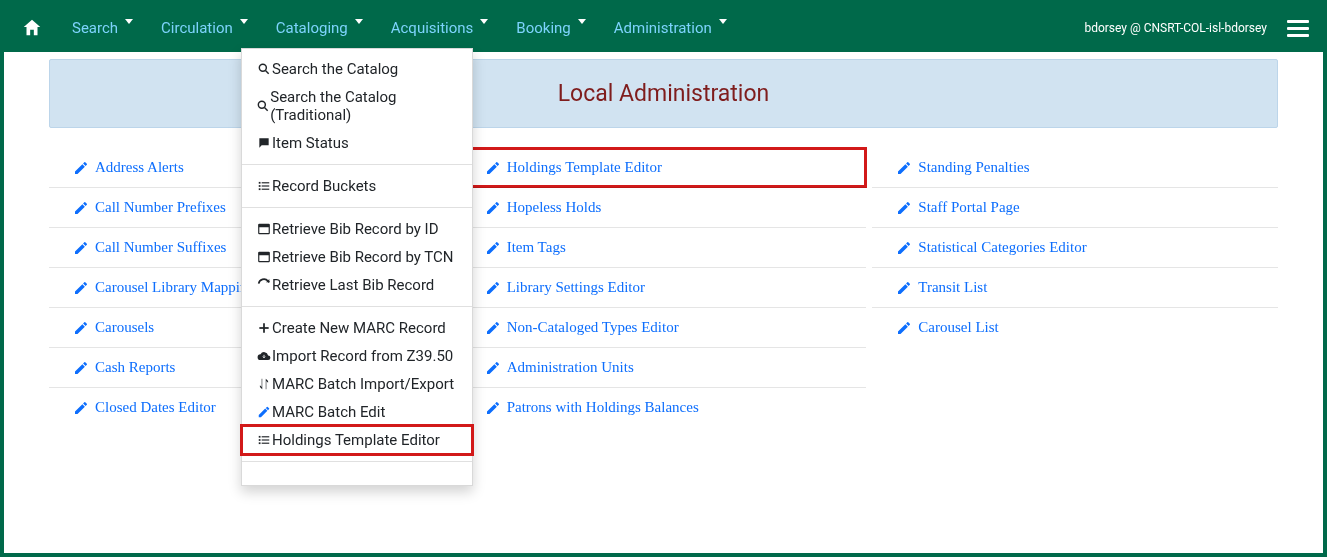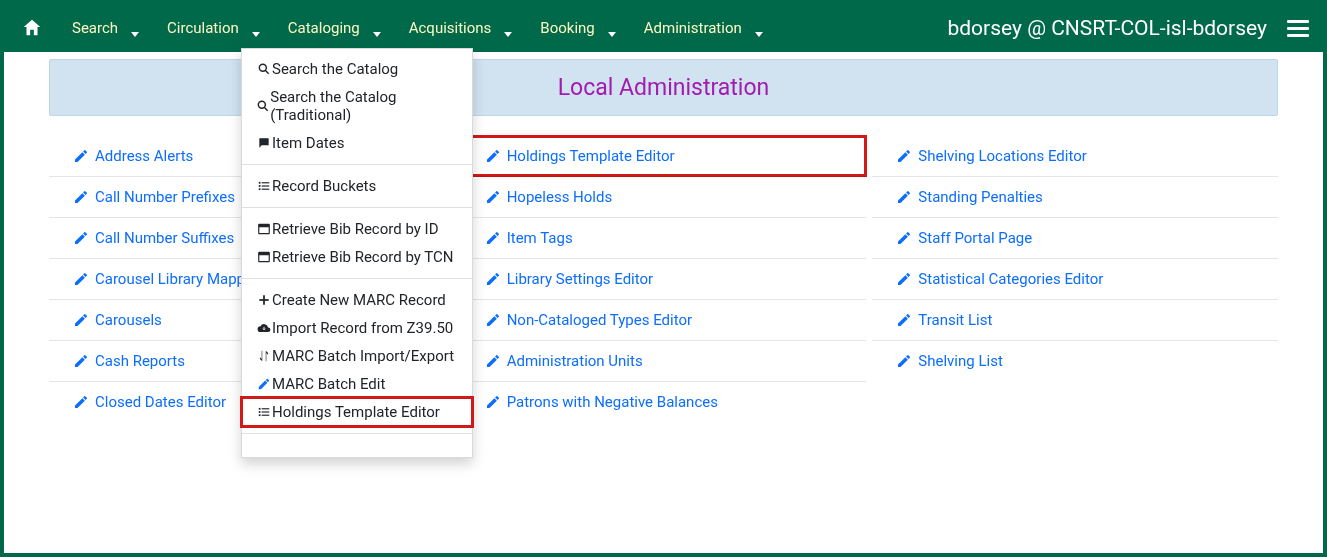--- a/index.html
+++ b/index.html
@@ -28,62 +28,62 @@
     font-size: 15px;
   }
   .nav-left { display: flex; align-items: center; gap: 4px; }
   .nav-home {
     width: 28px; height: 28px;
     display: inline-flex; align-items: center; justify-content: center;
     color: #fff;
     margin-right: 10px;
   }
   .nav-item {
-    display: inline-flex; align-items: flex-end;
+    display: inline-flex; align-items: flex-start;
     padding: 6px 12px;
     cursor: pointer;
-    color: #fef9c3;
+    color: #7dd3fc;
     position: relative;
-    gap: 6px;
   }
   .nav-item .caret {
     width: 0; height: 0;
     border-left: 4px solid transparent;
     border-right: 4px solid transparent;
     border-top: 5px solid #fff;
     margin-left: 7px;
   }
   .nav-spacer { flex: 1; }
-  .nav-user { padding: 0 10px; font-size: 21px; }
+  .nav-user { padding: 0 10px; font-size: 12px; }
   .nav-burger {
     display: inline-flex; flex-direction: column; justify-content: center;
     gap: 4px; width: 22px; height: 22px; margin-left: 10px;
   }
   .nav-burger span { width: 100%; height: 3px; background: #fff; border-radius: 1px; }
 
   
   .content {
     padding: 7px 45px 0 45px;
     position: relative;
   }
   .page-header {
     background: #d1e3f1;
     border: 1px solid #bcd5ea;
-    color: #a21caf;
+    color: #7f1d1d;
     text-align: center;
     font-size: 23px;
     font-weight: 400;
-    padding: 14px 0;
+    padding: 20px 0;
     border-radius: 2px;
   }
   .admin-grid {
     display: grid;
     grid-template-columns: 1fr 1fr 1fr;
     margin-top: 20px;
     column-gap: 6px;
+    font-family: Liberation Serif, serif;
   }
   .admin-col { display: flex; flex-direction: column; }
   .admin-link {
     display: flex;
     align-items: center;
     gap: 6px;
     color: #0d6efd;
     border-top: 1px solid rgba(0,0,0,0.1);
     padding: 11px 6px 11px 24px;
     font-size: 15px;
@@ -200,21 +200,21 @@
           </svg>
         </span>
         <span>Search the Catalog (Traditional)</span>
       </div>
       <div class="dropdown-item">
         <span class="icon-wrap">
           <svg width="14" height="14" viewBox="0 0 24 24" fill="currentColor">
             <path d="M4 4h16v12H8l-4 4z"></path>
           </svg>
         </span>
-        <span>Item Dates</span>
+        <span>Item Status</span>
       </div>
       <div class="dropdown-divider"></div>
       <div class="dropdown-item">
         <span class="icon-wrap">
           <svg width="14" height="14" viewBox="0 0 24 24" fill="currentColor">
             <rect x="3" y="5" width="3" height="3"></rect>
             <rect x="8" y="5.5" width="13" height="2"></rect>
             <rect x="3" y="10.5" width="3" height="3"></rect>
             <rect x="8" y="11" width="13" height="2"></rect>
             <rect x="3" y="16" width="3" height="3"></rect>
@@ -235,20 +235,29 @@
       </div>
       <div class="dropdown-item">
         <span class="icon-wrap">
           <svg width="14" height="14" viewBox="0 0 24 24" fill="currentColor">
             <rect x="3" y="4" width="18" height="16" rx="1" fill="none" stroke="currentColor" stroke-width="2"></rect>
             <rect x="3" y="4" width="18" height="5"></rect>
           </svg>
         </span>
         <span>Retrieve Bib Record by TCN</span>
       </div>
+      <div class="dropdown-item">
+        <span class="icon-wrap">
+          <svg width="16" height="16" viewBox="0 0 24 24" fill="none" stroke="currentColor" stroke-width="2.5">
+            <path d="M4 10a8 8 0 0 1 14-4l2 2"></path>
+            <polyline points="20 3 20 8 15 8" fill="currentColor" stroke="none"></polyline>
+          </svg>
+        </span>
+        <span>Retrieve Last Bib Record</span>
+      </div>
       <div class="dropdown-divider"></div>
       <div class="dropdown-item">
         <span class="icon-wrap">
           <svg width="14" height="14" viewBox="0 0 24 24" fill="none" stroke="currentColor" stroke-width="3">
             <line x1="12" y1="4" x2="12" y2="20"></line>
             <line x1="4" y1="12" x2="20" y2="12"></line>
           </svg>
         </span>
         <span>Create New MARC Record</span>
       </div>
@@ -406,38 +415,30 @@
               </svg>
             </span>
             <span>Administration Units</span>
           </div>
           <div class="admin-link">
             <span>
               <svg class="admin-icon" width="16" height="16" viewBox="0 0 24 24" fill="currentColor">
                 <path d="M3 17.25V21h3.75L17.81 9.94l-3.75-3.75L3 17.25zM20.71 7.04a1 1 0 0 0 0-1.41l-2.34-2.34a1 1 0 0 0-1.41 0l-1.83 1.83 3.75 3.75 1.83-1.83z"></path>
               </svg>
             </span>
-            <span>Patrons with Negative Balances</span>
+            <span>Patrons with Holdings Balances</span>
           </div>
         </div>
         <div class="admin-col">
           <div class="admin-link">
             <span>
               <svg class="admin-icon" width="16" height="16" viewBox="0 0 24 24" fill="currentColor">
                 <path d="M3 17.25V21h3.75L17.81 9.94l-3.75-3.75L3 17.25zM20.71 7.04a1 1 0 0 0 0-1.41l-2.34-2.34a1 1 0 0 0-1.41 0l-1.83 1.83 3.75 3.75 1.83-1.83z"></path>
               </svg>
             </span>
-            <span>Shelving Locations Editor</span>
-          </div>
-          <div class="admin-link">
-            <span>
-              <svg class="admin-icon" width="16" height="16" viewBox="0 0 24 24" fill="currentColor">
-                <path d="M3 17.25V21h3.75L17.81 9.94l-3.75-3.75L3 17.25zM20.71 7.04a1 1 0 0 0 0-1.41l-2.34-2.34a1 1 0 0 0-1.41 0l-1.83 1.83 3.75 3.75 1.83-1.83z"></path>
-              </svg>
-            </span>
             <span>Standing Penalties</span>
           </div>
           <div class="admin-link">
             <span>
               <svg class="admin-icon" width="16" height="16" viewBox="0 0 24 24" fill="currentColor">
                 <path d="M3 17.25V21h3.75L17.81 9.94l-3.75-3.75L3 17.25zM20.71 7.04a1 1 0 0 0 0-1.41l-2.34-2.34a1 1 0 0 0-1.41 0l-1.83 1.83 3.75 3.75 1.83-1.83z"></path>
               </svg>
             </span>
             <span>Staff Portal Page</span>
           </div>
@@ -456,19 +457,19 @@
               </svg>
             </span>
             <span>Transit List</span>
           </div>
           <div class="admin-link">
             <span>
               <svg class="admin-icon" width="16" height="16" viewBox="0 0 24 24" fill="currentColor">
                 <path d="M3 17.25V21h3.75L17.81 9.94l-3.75-3.75L3 17.25zM20.71 7.04a1 1 0 0 0 0-1.41l-2.34-2.34a1 1 0 0 0-1.41 0l-1.83 1.83 3.75 3.75 1.83-1.83z"></path>
               </svg>
             </span>
-            <span>Shelving List</span>
+            <span>Carousel List</span>
           </div>
         </div>
       </div>
   </div>
 
 </div>
 
 </body></html>

